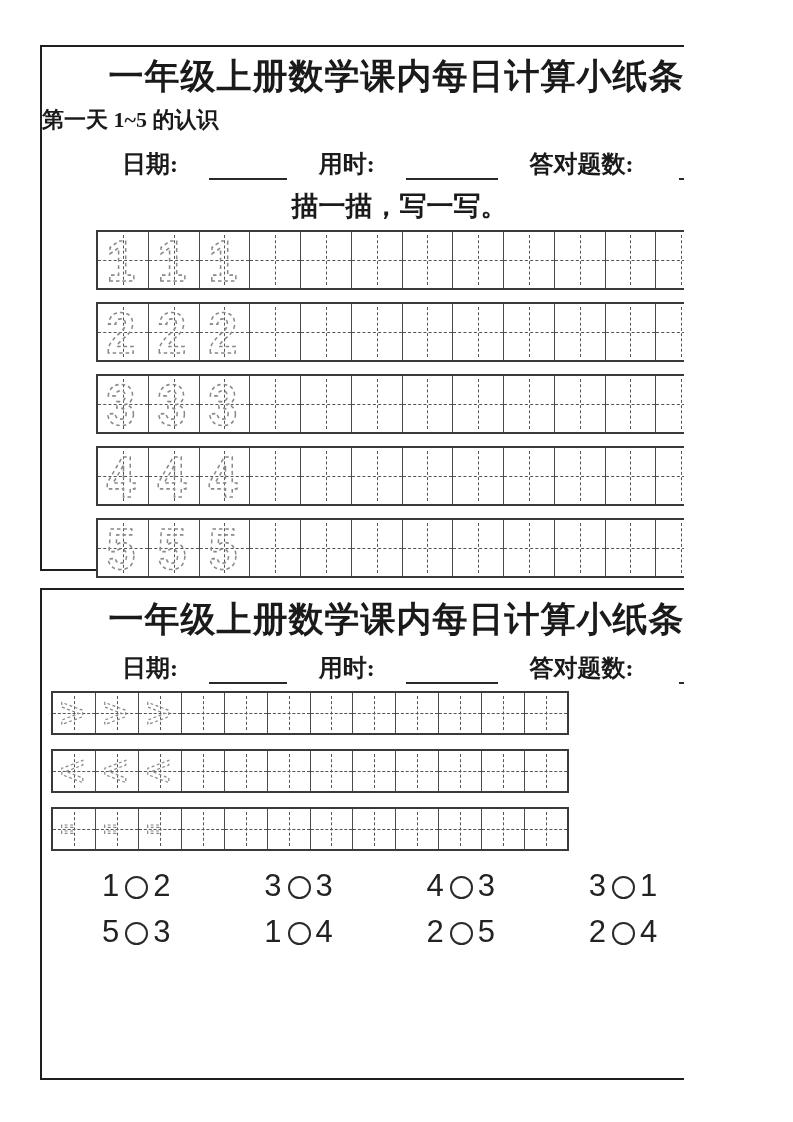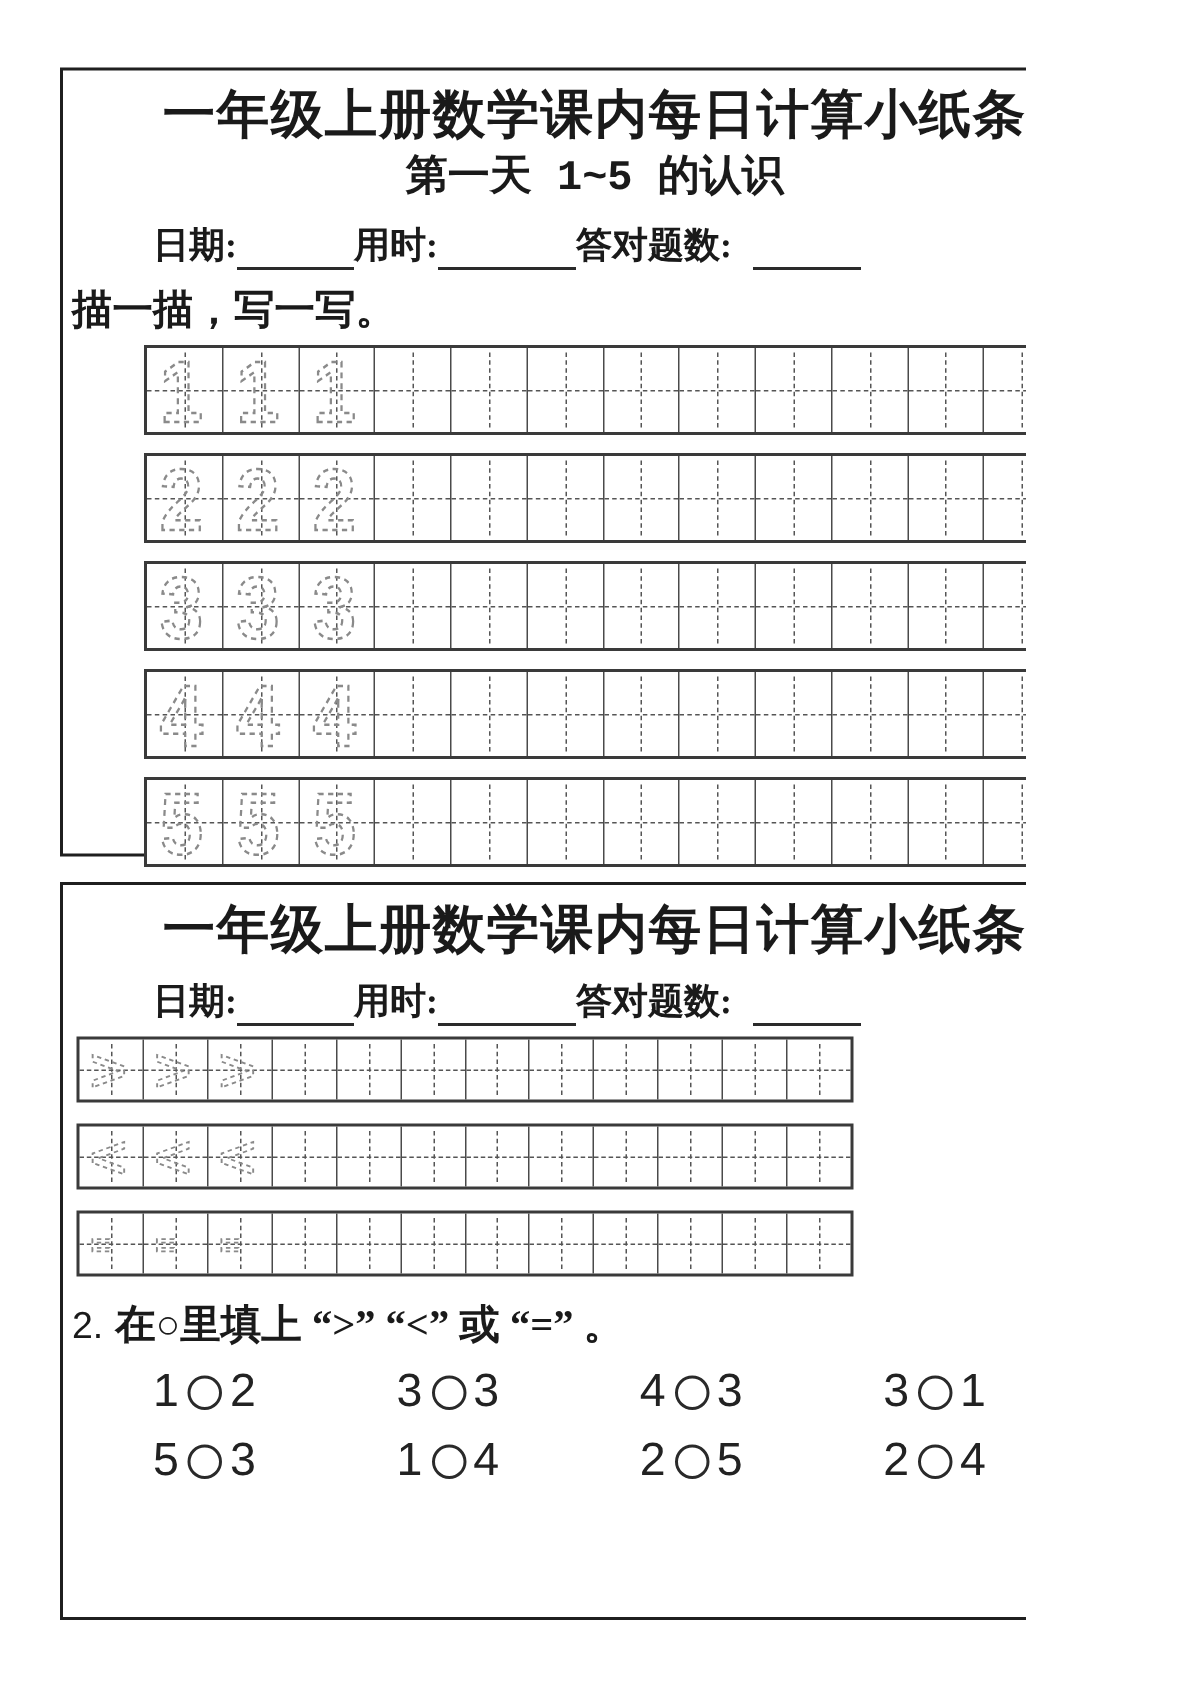--- a/index.html
+++ b/index.html
@@ -3,30 +3,30 @@
 <meta charset="utf-8">
 <style>
   html,body{margin:0;padding:0;background:#fff;}
   .page{position:relative;width:684px;height:1122px;background:#ffffff;
         font-family:"Liberation Serif","DejaVu Serif",serif;color:#1a1a1a;overflow:hidden;}
   .box{position:absolute;left:40px;width:713px;border:2px solid #1f1f1f;box-sizing:border-box;background:#fff;}
   #box1{top:45px;height:526px;}
   #box2{top:588px;height:492px;}
 
   .title{margin-top:9px;text-align:center;font-size:35px;font-weight:700;letter-spacing:1px;line-height:42px;}
-  .subtitle{margin-top:5px;text-align:center;font-size:28px;font-weight:700;line-height:34px;font-family:Liberation Mono, monospace;}
-
-  .fields{margin-top:11px;display:flex;justify-content:flex-start;align-items:flex-end;
-          padding-left:60px;font-size:24px;font-weight:700;line-height:32px;}
+  .subtitle{margin-top:5px;font-size:22px;font-weight:700;line-height:34px;}
+
+  .fields{margin-top:11px;display:flex;justify-content:space-between;align-items:flex-end;
+          padding-left:80px;font-size:24px;font-weight:700;line-height:32px;}
   .blank{display:inline-block;border-bottom:2px solid #2a2a2a;height:24px;}
   .blank.date{width:78px;}
   .blank.time{width:92px;}
   .blank.score{width:72px;margin-left:14px;}
 
-  .instruction{margin-top:9px;padding-left:6px;font-size:27px;font-weight:700;line-height:34px;}
+  .instruction{margin-top:9px;padding-left:6px;font-size:27px;font-weight:700;line-height:34px;text-align:center;}
   .qnum{font-family:"Liberation Sans","DejaVu Sans",sans-serif;font-weight:400;font-size:25px;margin-right:8px;}
 
   .grids1{margin-top:7px;padding-left:54px;}
   .grids2{margin-top:7px;padding-left:9px;}
   .trace-grid{display:flex;border:2px solid #3a3a3a;box-sizing:content-box;background:#fff;}
   .grids1 .trace-grid{width:608px;height:56px;margin-bottom:12px;}
   .grids2 .trace-grid{width:514px;height:40px;margin-bottom:14px;}
   .cell{position:relative;flex:1 1 0;}
   .cell + .cell{border-left:1px solid #4a4a4a;}
   .cell .vline{position:absolute;left:50%;top:3px;bottom:3px;border-left:1px dashed #555;}
@@ -547,23 +547,20 @@
             <i class="vline"></i>
             <i class="hline"></i>
           </div>
           <div class="cell">
             <i class="vline"></i>
             <i class="hline"></i>
           </div>
         </div>
     </div>
 
-    <div class="q2line">
-      <span class="qnum">2.</span><span>在○里填上 “&gt;” “&lt;” 或 “=” 。</span>
-    </div>
 
     <div class="cmp-row">
         <span class="cmp-item">
           <span>1</span>
           <span class="circle"></span>
           <span>2</span>
         </span>
         <span class="cmp-item">
           <span>3</span>
           <span class="circle"></span>

